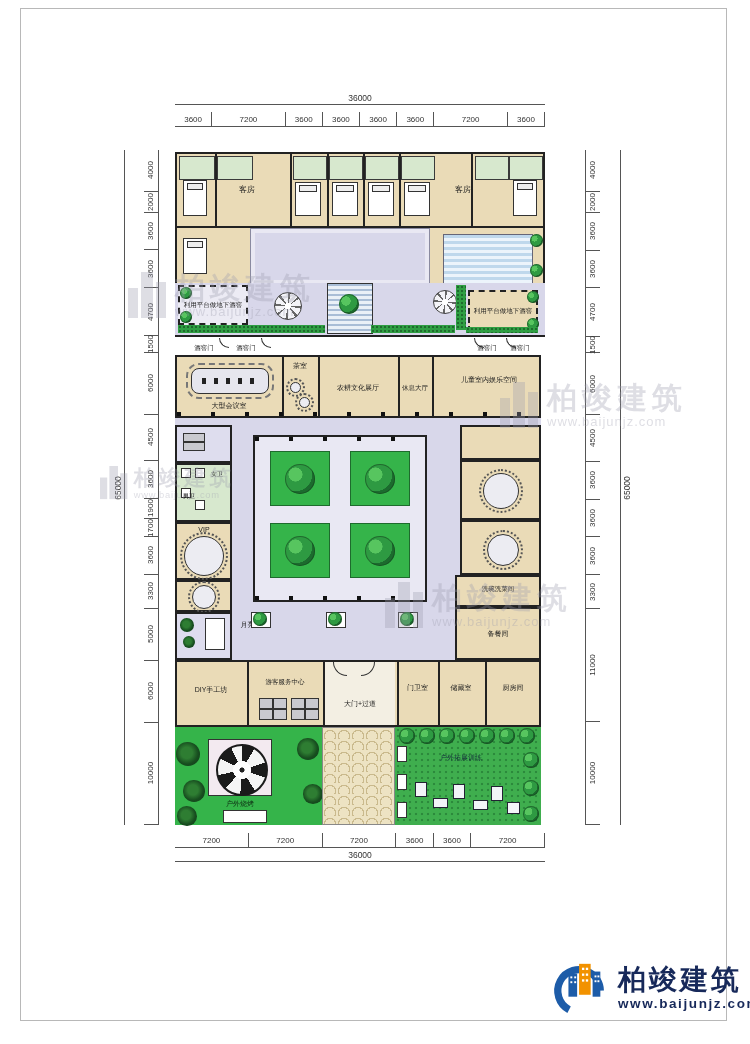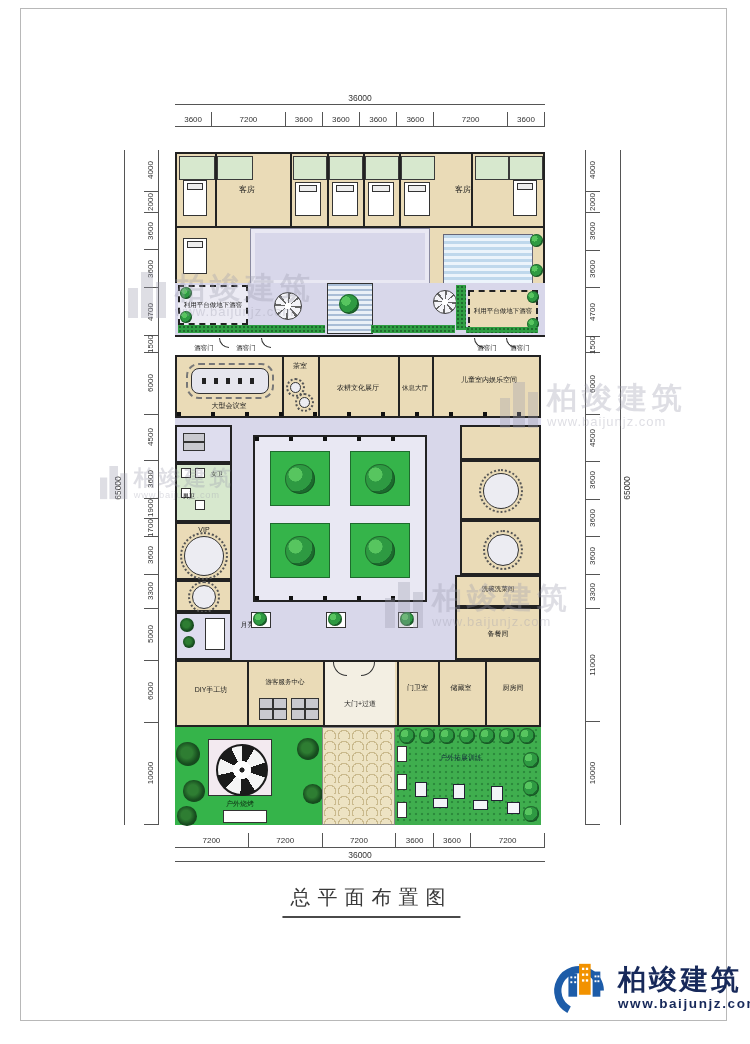--- a/index.html
+++ b/index.html
@@ -457,21 +457,20 @@
         <i></i>
         <i></i>
         <i></i>
       </div>
     <div class="wm-txt">
       <span class="wm-zh">柏竣建筑</span>
       <span class="wm-en">www.baijunjz.com</span>
     </div>
   </div>
 
-  <div class="title" style="left:50%;top:884px;transform:translateX(-52%);">总平面布置图</div>
 
   <div class="logo" style="left:552px;top:958px;">
     <svg width="58" height="60" viewBox="0 0 60 62">
       <circle cx="28" cy="34" r="22" fill="none" stroke="#1D5CA8" stroke-width="7.5" stroke-dasharray="92 46" transform="rotate(118 28 34)"></circle>
       <rect x="17" y="16" width="9" height="24" fill="#1D5CA8"></rect>
       <rect x="28" y="6" width="12" height="32" fill="#F29200"></rect>
       <rect x="42" y="14" width="8" height="26" fill="#1D5CA8"></rect>
       <g fill="#ffffff">
         <rect x="19" y="19" width="2" height="2"></rect>
           <rect x="23" y="19" width="2" height="2"></rect>

